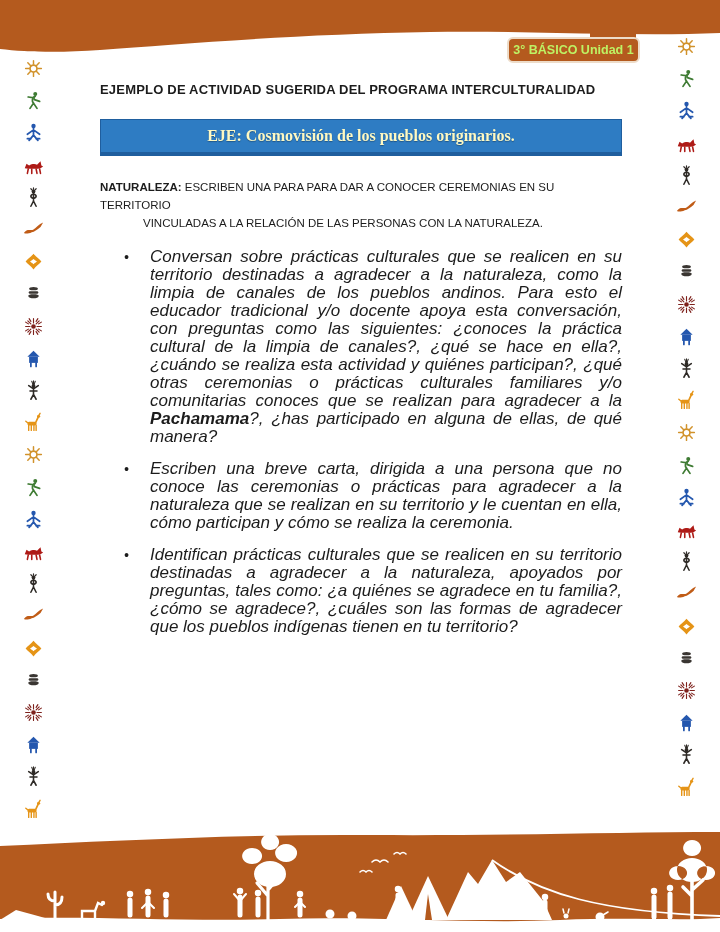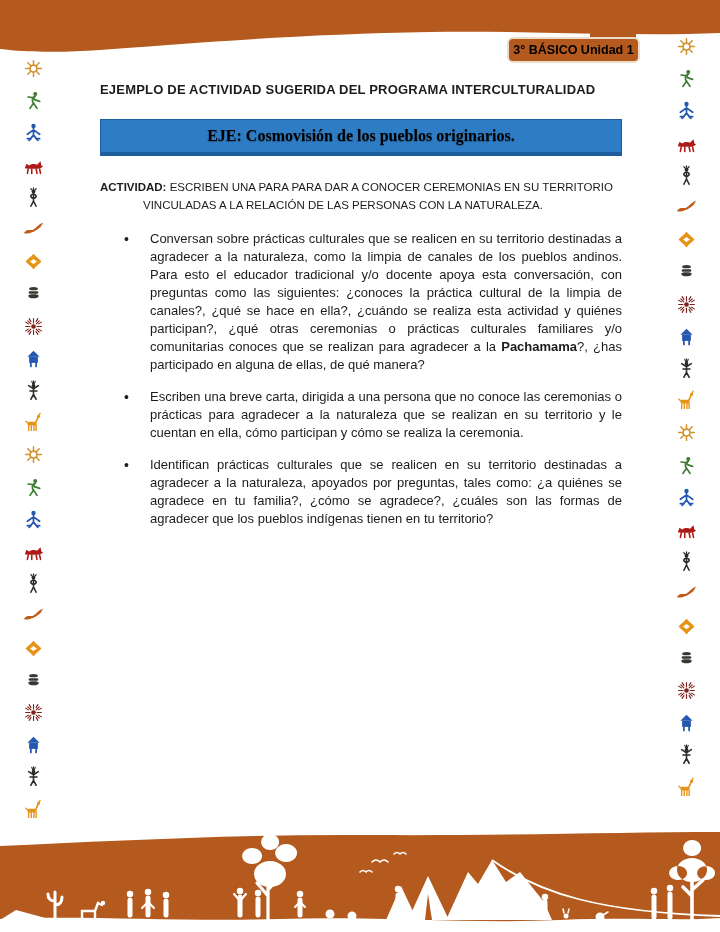--- a/index.html
+++ b/index.html
@@ -6,48 +6,48 @@
   .page{position:relative;width:720px;height:932px;background:#fff;overflow:hidden;
         font-family:"Liberation Sans",sans-serif;color:var(--text-dark,#1c1c1c);}
 
   
   .top-band{position:absolute;top:0;left:0;width:720px;height:60px;}
   .badge-connector{position:absolute;left:590px;top:24px;width:46px;height:16px;
         background:var(--band-orange);}
   .unit-badge{position:absolute;left:507px;top:37px;width:133px;height:26px;
         background:var(--band-orange);border:2px solid var(--badge-border);
         border-radius:6px;box-sizing:border-box;display:flex;align-items:center;
-        justify-content:center;color:#000000;font-size:12.5px;font-weight:bold;}
+        justify-content:center;color:#bef264;font-size:12.5px;font-weight:bold;}
 
   
   .icon-col{position:absolute;width:40px;display:flex;flex-direction:column;
         justify-content:space-between;align-items:center;}
   .icon-col.left{left:13px;top:58px;height:762px;}
   .icon-col.right{right:14px;top:36px;height:762px;}
   .picto{width:21px;height:21px;display:block;}
 
   
   .content{position:absolute;left:100px;top:82px;width:522px;}
   .page-title{font-size:13px;font-weight:bold;text-align:left;
         letter-spacing:.2px;margin:0 0 22px 0;}
   .eje-banner{background:var(--banner-blue);border:1px solid var(--banner-border);
         border-bottom:4px solid var(--banner-border);height:32px;display:flex;
         align-items:center;justify-content:center;margin-bottom:22px;}
   .eje-banner span{font-family:"Liberation Serif",serif;font-weight:bold;
-        font-size:16px;color:#000000;text-shadow:0 1px 1px rgba(0,0,0,.30);}
+        font-size:16px;color:#fef9c3;text-shadow:0 1px 1px rgba(0,0,0,.30);}
 
   .activity{font-size:11.5px;line-height:18px;margin-bottom:16px;}
   .activity .lbl{font-weight:bold;}
   .activity .line2{margin-left:43px;}
 
   .ejemplos-label{font-size:11.5px;font-weight:bold;margin-bottom:12px;}
 
   ul.examples{list-style:none;margin:0;padding:0 0 0 24px;}
   ul.examples li{position:relative;padding-left:26px;margin-bottom:14px;
-        font-size:13px;line-height:18px;text-align:justify;}
+        font-size:17px;line-height:18px;text-align:justify;font-style:italic;}
   ul.examples li::before{content:"\2022";position:absolute;left:0;top:0;
         font-size:14px;line-height:18px;}
 
   
   .footer-art{position:absolute;bottom:0;left:0;width:720px;height:100px;}
 </style>
 </head>
 <body>
 
 <div class="page">
@@ -267,21 +267,21 @@
     </div>
 
   <div class="content">
     <h1 class="page-title">EJEMPLO DE ACTIVIDAD SUGERIDA DEL PROGRAMA INTERCULTURALIDAD</h1>
 
     <div class="eje-banner">
       <span>EJE: Cosmovisión de los pueblos originarios.</span>
     </div>
 
     <div class="activity">
-      <div><span class="lbl">ACTIVIDAD:</span> <span>ESCRIBEN UNA PARA PARA DAR A CONOCER CEREMONIAS EN SU TERRITORIO</span></div>
+      <div><span class="lbl">NATURALEZA:</span> <span>ESCRIBEN UNA PARA PARA DAR A CONOCER CEREMONIAS EN SU TERRITORIO</span></div>
       <div class="line2">VINCULADAS A LA RELACIÓN DE LAS PERSONAS CON LA NATURALEZA.</div>
     </div>
 
 
     <ul class="examples">
       <li><span>Conversan sobre prácticas culturales que se realicen en su territorio destinadas a agradecer a la naturaleza, como la limpia de canales de los pueblos andinos. Para esto el educador tradicional y/o docente apoya esta conversación, con preguntas como las siguientes: ¿conoces la práctica cultural de la limpia de canales?, ¿qué se hace en ella?, ¿cuándo se realiza esta actividad y quiénes participan?, ¿qué otras ceremonias o prácticas culturales familiares y/o comunitarias conoces que se realizan para agradecer a la </span><b>Pachamama</b><span>?, ¿has participado en alguna de ellas, de qué manera?</span></li>
       <li><span>Escriben una breve carta, dirigida a una persona que no conoce las ceremonias o prácticas para agradecer a la naturaleza que se realizan en su territorio y le cuentan en ella, cómo participan y cómo se realiza la ceremonia.</span><b></b><span></span></li>
       <li><span>Identifican prácticas culturales que se realicen en su territorio destinadas a agradecer a la naturaleza, apoyados por preguntas, tales como: ¿a quiénes se agradece en tu familia?, ¿cómo se agradece?, ¿cuáles son las formas de agradecer que los pueblos indígenas tienen en tu territorio?</span><b></b><span></span></li>
     </ul>
   </div>

